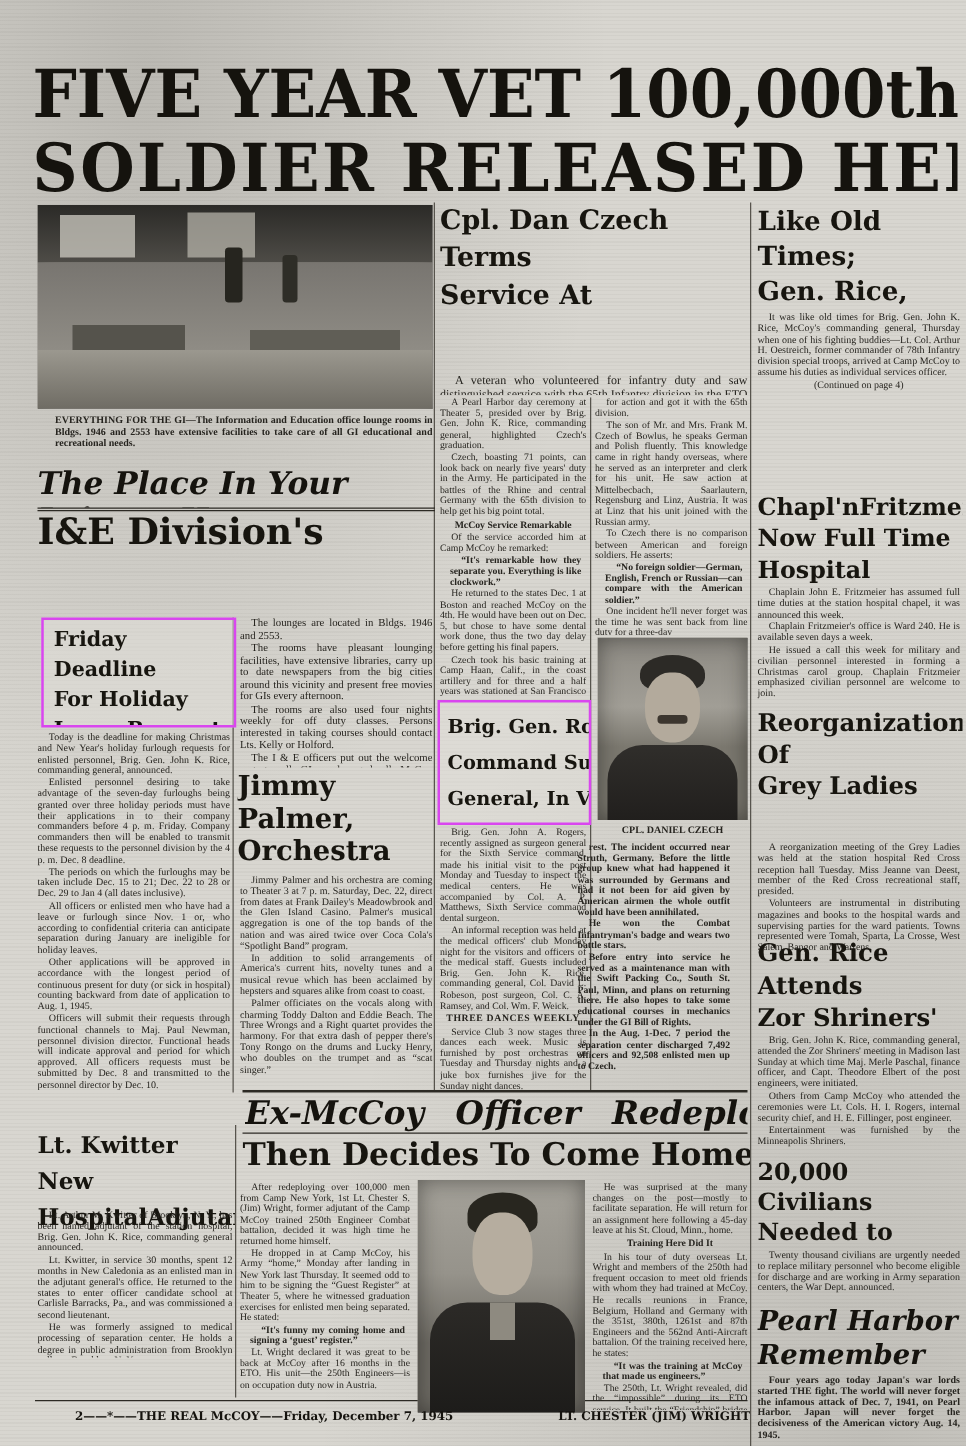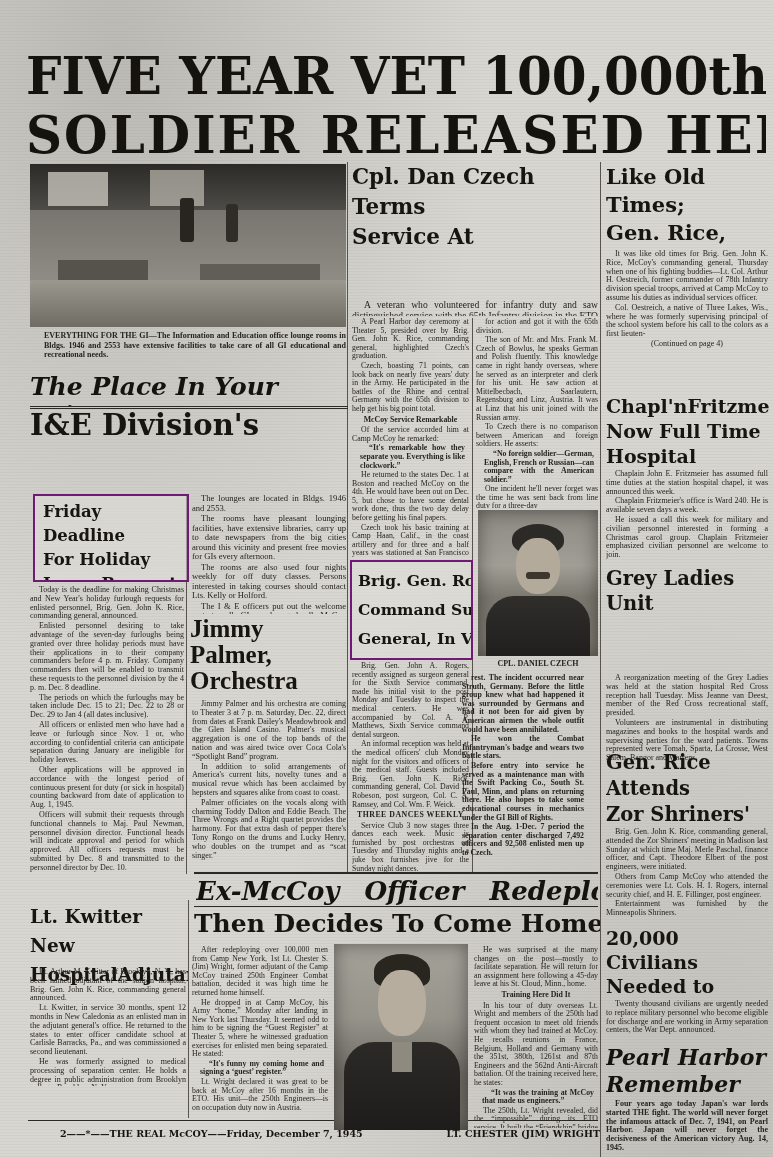--- a/index.html
+++ b/index.html
@@ -16,21 +16,21 @@
   .hl{font-family:"DejaVu Serif",serif;font-weight:bold;color:#17150f;line-height:1.14;}
   .p{font-size:8.6px;line-height:9.5px;text-align:justify;text-indent:9px;margin:0 0 1px 0;}
   .small .p{font-size:8px;line-height:8.8px;}
   .tiny .p{font-size:7.8px;line-height:8.6px;}
   .bq{font-weight:bold;padding:0 4px 0 8px;}
   .sh{font-weight:bold;text-align:center;text-indent:0;margin:2px 0;}
   .lead{font-size:9.6px;line-height:10.8px;margin-top:44px;}
   .script{font-family:"DejaVu Serif",serif;font-style:italic;font-weight:bold;color:#15130e;}
   .vr{position:absolute;width:1px;background:#57544d;}
   .hr{position:absolute;background:#2c2a24;}
-  .box{border:2px solid #701a75;background:rgba(225,223,217,.5);}
+  .box{border:2px solid #d946ef;background:rgba(225,223,217,.5);}
   .cap{font-weight:bold;font-size:8px;line-height:9.6px;text-align:justify;}
   .photo{background:#97948d;box-shadow:inset 0 0 18px rgba(20,20,18,.5);}
   .photo>div{position:absolute;}
 </style>
 </head>
 <body>
 
 <div class="page">
 
   <div class="abs slab banner" style="left:26px;top:46px;width:740px;height:118px;font-size:50px;line-height:56px;">
@@ -78,21 +78,21 @@
   </div>
   <div class="abs small" style="left:30px;top:586px;width:154px;height:286px;">
     <p class="p">Today is the deadline for making Christmas and New Year's holiday furlough requests for enlisted personnel, Brig. Gen. John K. Rice, commanding general, announced.</p>
     <p class="p">Enlisted personnel desiring to take advantage of the seven-day furloughs being granted over three holiday periods must have their applications in to their company commanders before 4 p. m. Friday. Company commanders then will be enabled to transmit these requests to the personnel division by the 4 p. m. Dec. 8 deadline.</p>
     <p class="p">The periods on which the furloughs may be taken include Dec. 15 to 21; Dec. 22 to 28 or Dec. 29 to Jan 4 (all dates inclusive).</p>
     <p class="p">All officers or enlisted men who have had a leave or furlough since Nov. 1 or, who according to confidential criteria can anticipate separation during January are ineligible for holiday leaves.</p>
     <p class="p">Other applications will be approved in accordance with the longest period of continuous present for duty (or sick in hospital) counting backward from date of application to Aug. 1, 1945.</p>
     <p class="p">Officers will submit their requests through functional channels to Maj. Paul Newman, personnel division director. Functional heads will indicate approval and period for which approved. All officers requests must be submitted by Dec. 8 and transmitted to the personnel director by Dec. 10.</p>
   </div>
 
-  <div class="abs hl" style="left:190px;top:616px;width:158px;height:80px;font-size:25px;line-height:26px;font-family:Liberation Serif, serif;">
+  <div class="abs hl" style="left:190px;top:616px;width:158px;height:80px;font-size:22px;line-height:26px;">
     <div>Jimmy Palmer,</div>
     <div>Orchestra Here</div>
     <div>Saturday Dec. 22</div>
   </div>
   <div class="abs small" style="left:192px;top:700px;width:154px;height:172px;">
     <p class="p">Jimmy Palmer and his orchestra are coming to Theater 3 at 7 p. m. Saturday, Dec. 22, direct from dates at Frank Dailey's Meadowbrook and the Glen Island Casino. Palmer's musical aggregation is one of the top bands of the nation and was aired twice over Coca Cola's “Spotlight Band” program.</p>
     <p class="p">In addition to solid arrangements of America's current hits, novelty tunes and a musical revue which has been acclaimed by hepsters and squares alike from coast to coast.</p>
     <p class="p">Palmer officiates on the vocals along with charming Toddy Dalton and Eddie Beach. The Three Wrongs and a Right quartet provides the harmony. For that extra dash of pepper there's Tony Rongo on the drums and Lucky Henry, who doubles on the trumpet and as “scat singer.”</p>
   </div>
 
@@ -186,36 +186,36 @@
     <p class="p">The 250th, Lt. Wright revealed, did the “impossible” during its ETO service. It built the “Friendship” bridge at Magdeburg, (Germany, at the Elbe riv-</p>
   </div>
 
   <div class="abs hl" style="left:606px;top:163px;width:164px;height:84px;font-size:21px;line-height:28px;">
     <div>Like Old Times;</div>
     <div>Gen. Rice, Colonel</div>
 
   </div>
   <div class="abs small" style="left:606px;top:250px;width:162px;height:142px;">
     <p class="p">It was like old times for Brig. Gen. John K. Rice, McCoy's commanding general, Thursday when one of his fighting buddies—Lt. Col. Arthur H. Oestreich, former commander of 78th Infantry division special troops, arrived at Camp McCoy to assume his duties as individual services officer.</p>
-    <p class="p">Col. Oestreich, a native of Three Lakes, Wis., where he was formerly supervising principal of the school system before his call to the colors as a first lieuten-</p>
     <p class="p" style="text-align:center;text-indent:0;">(Continued on page 4)</p>
   </div>
 
   <div class="abs hl" style="left:606px;top:394px;width:164px;height:74px;font-size:19px;line-height:25px;">
     <div>Chapl'nFritzmeier</div>
     <div>Now Full Time</div>
     <div>Hospital Chaplain</div>
   </div>
   <div class="abs small" style="left:606px;top:470px;width:162px;height:94px;">
     <p class="p">Chaplain John E. Fritzmeier has assumed full time duties at the station hospital chapel, it was announced this week.</p>
     <p class="p">Chaplain Fritzmeier's office is Ward 240. He is available seven days a week.</p>
     <p class="p">He issued a call this week for military and civilian personnel interested in forming a Christmas carol group. Chaplain Fritzmeier emphasized civilian personnel are welcome to join.</p>
   </div>
 
   <div class="abs hl" style="left:606px;top:566px;width:164px;height:74px;font-size:19.5px;line-height:25px;">
+    <div>Reorganization Of</div>
     <div>Grey Ladies Unit</div>
 
   </div>
   <div class="abs small" style="left:606px;top:642px;width:162px;height:106px;margin-top:32px;">
     <p class="p">A reorganization meeting of the Grey Ladies was held at the station hospital Red Cross reception hall Tuesday. Miss Jeanne van Deest, member of the Red Cross recreational staff, presided.</p>
     <p class="p">Volunteers are instrumental in distributing magazines and books to the hospital wards and supervising parties for the ward patients. Towns represented were Tomah, Sparta, La Crosse, West Salem, Bangor and Warrens.</p>
   </div>
 
   <div class="abs hl" style="left:606px;top:750px;width:164px;height:76px;font-size:19.5px;line-height:26px;">
     <div>Gen. Rice Attends</div>

